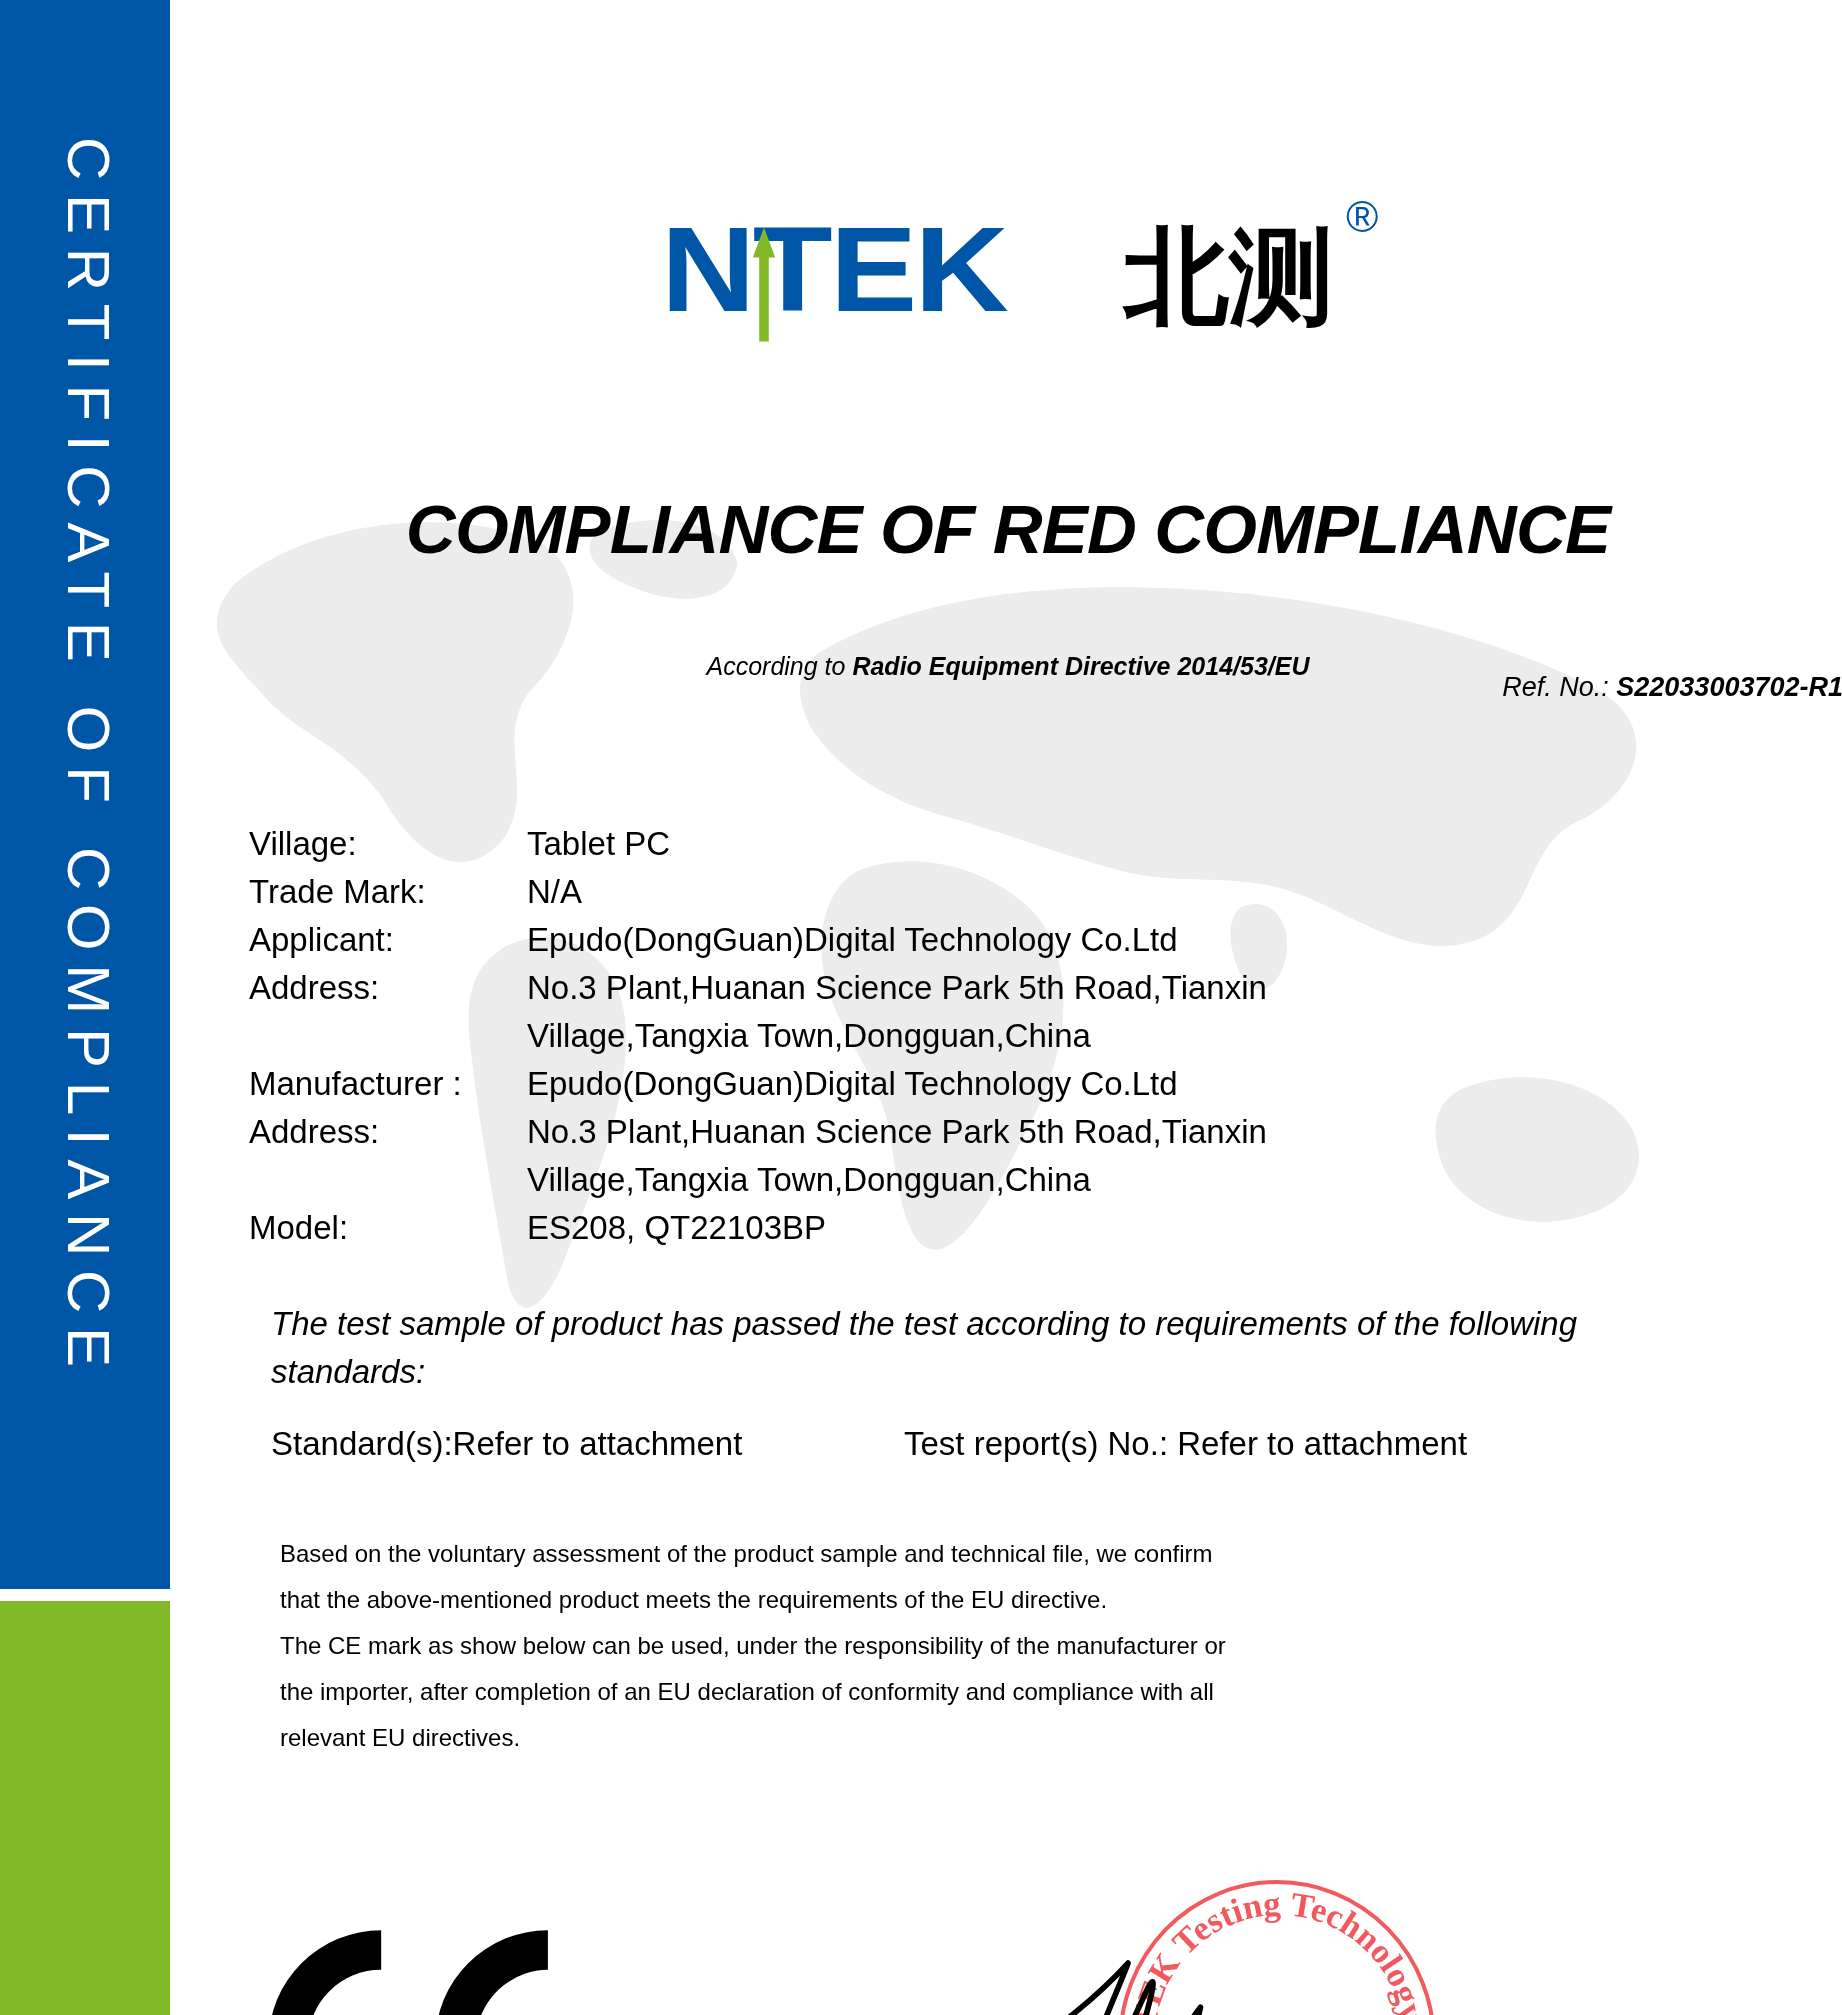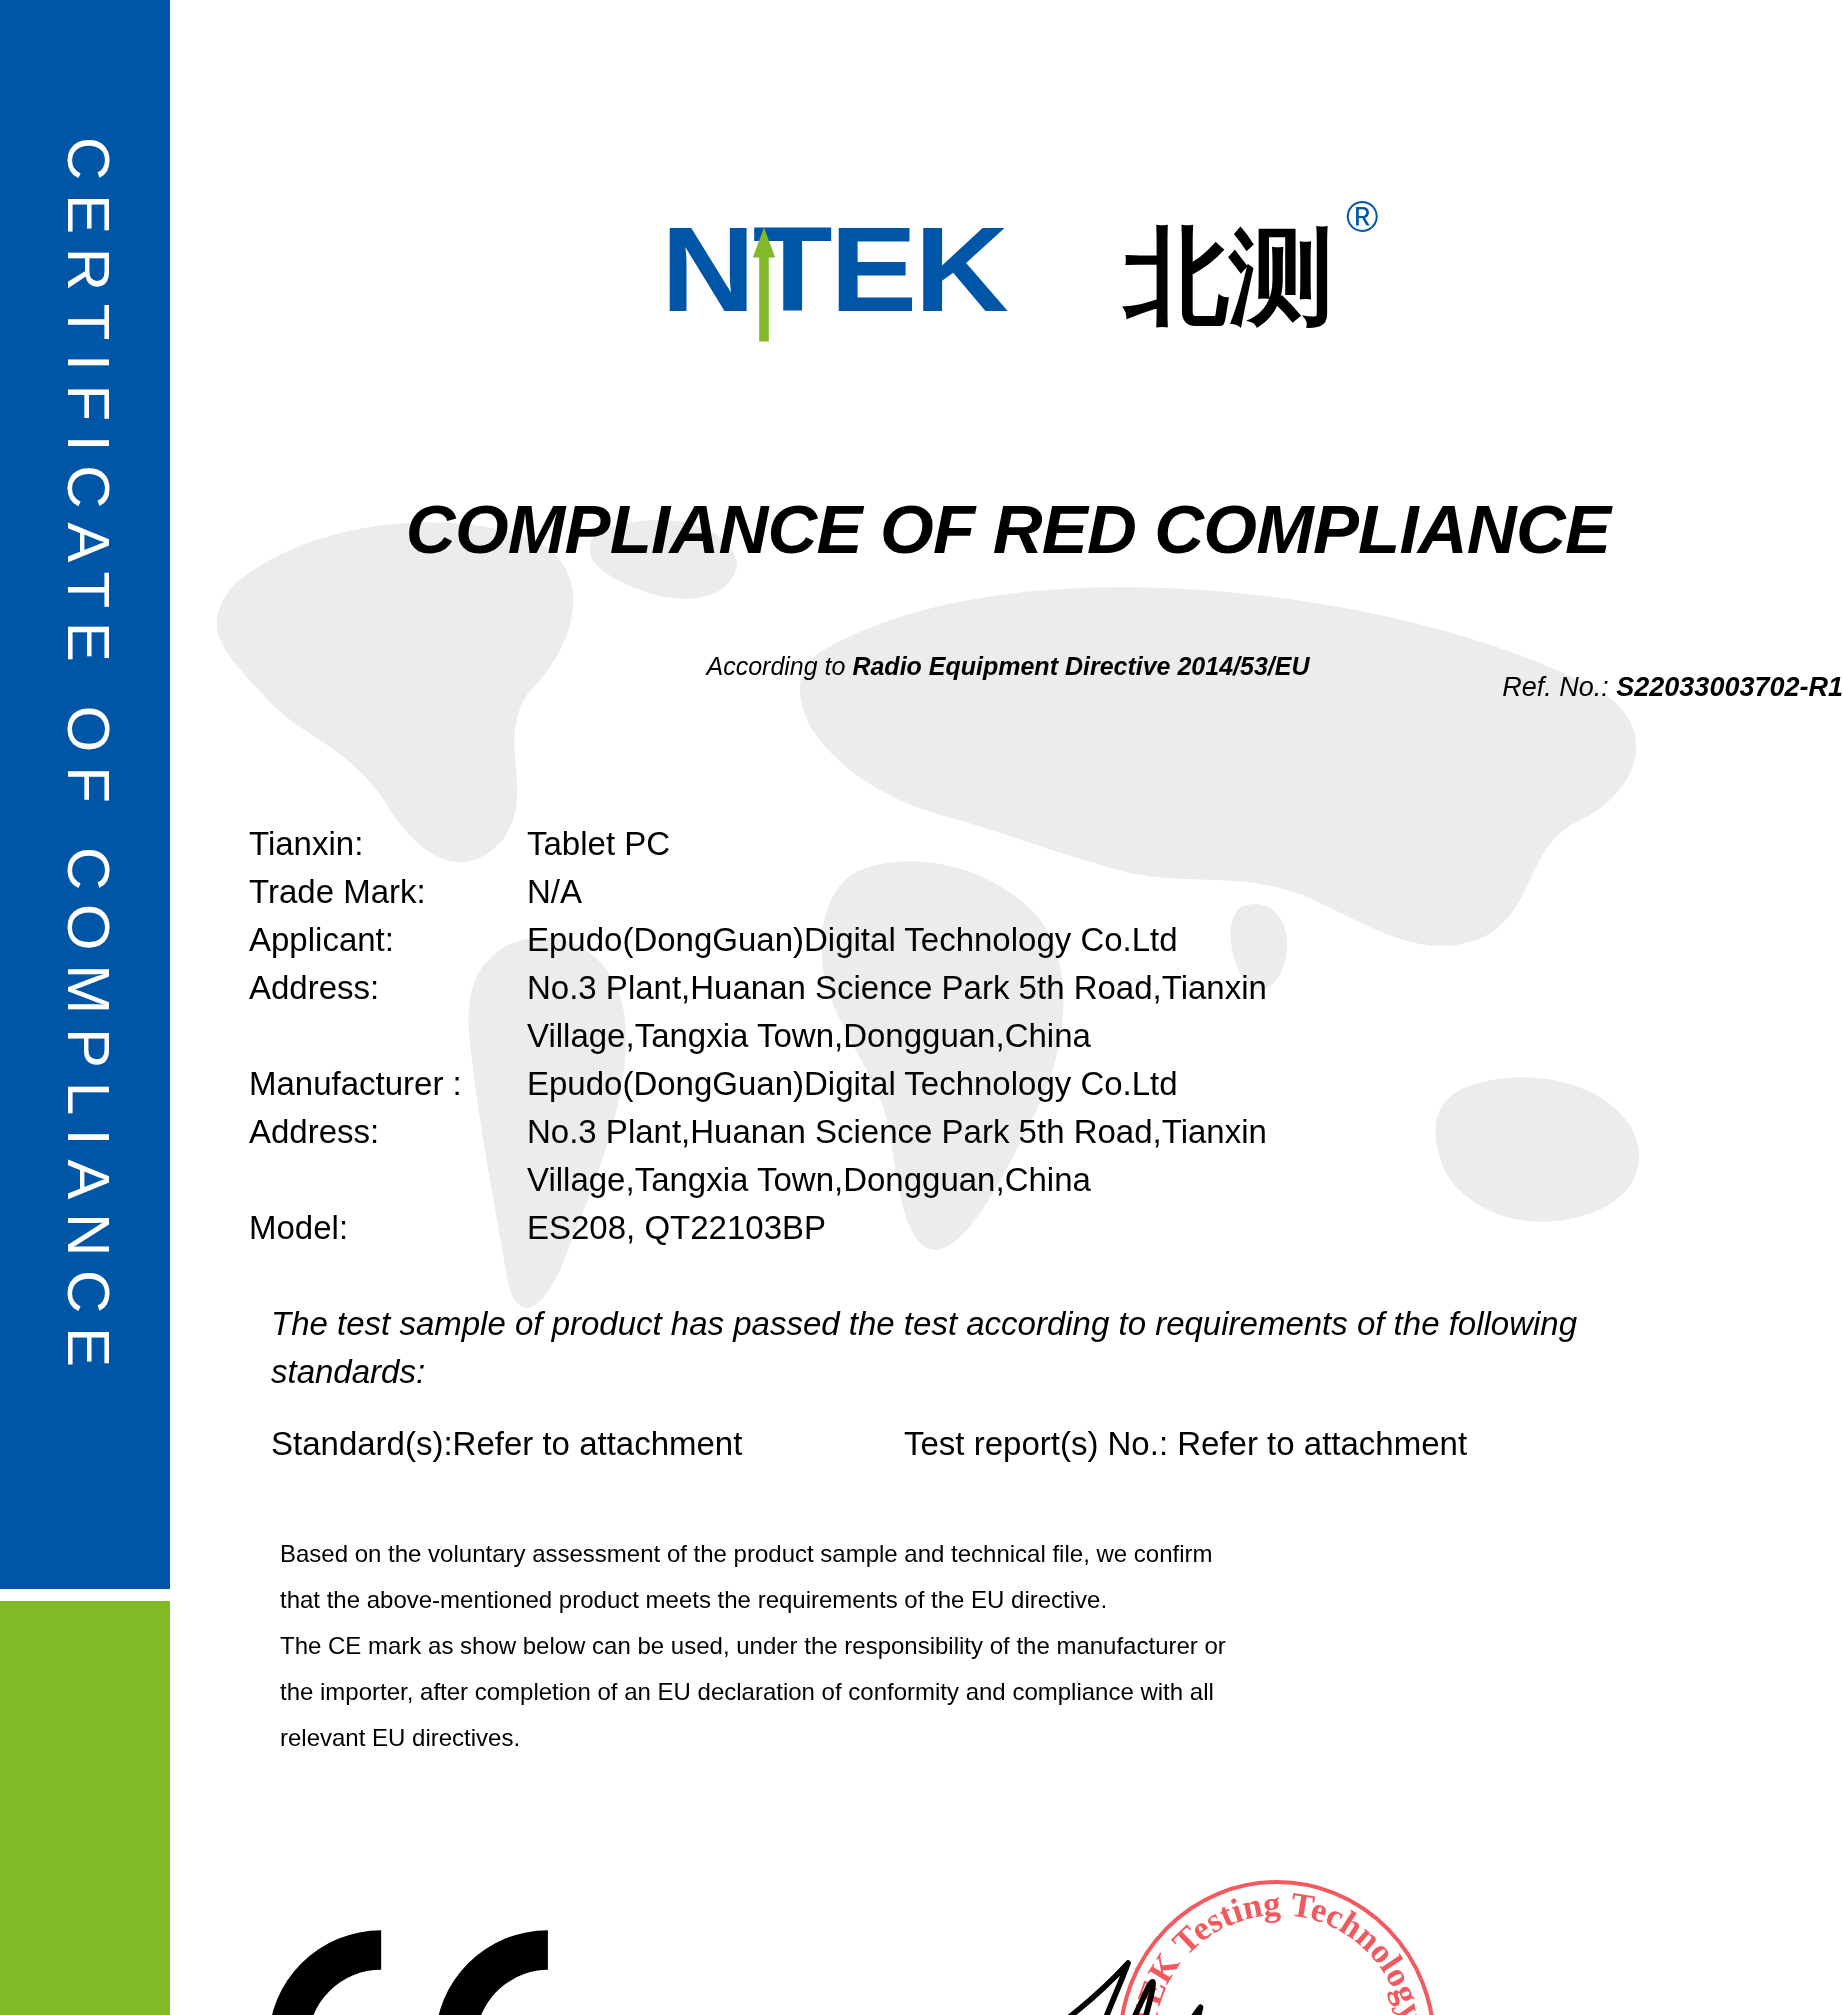--- a/index.html
+++ b/index.html
@@ -108,21 +108,21 @@
 <div class="abs title">COMPLIANCE OF RED COMPLIANCE</div>
 <div class="abs subtitle">
   <span>According to </span><b>Radio Equipment Directive 2014/53/EU</b>
 </div>
 <div class="abs refno">
   <span>Ref. No.: </span><b>S22033003702-R1</b>
 </div>
 
 <div class="abs info">
   <div class="row">
-    <span class="lbl">Tianxin:</span>
+    <span class="lbl">Village:</span>
     <span class="val">Tablet PC</span>
   </div>
   <div class="row">
     <span class="lbl">Trade Mark:</span>
     <span class="val">N/A</span>
   </div>
   <div class="row">
     <span class="lbl">Applicant:</span>
     <span class="val">Epudo(DongGuan)Digital Technology Co.Ltd</span>
   </div>

